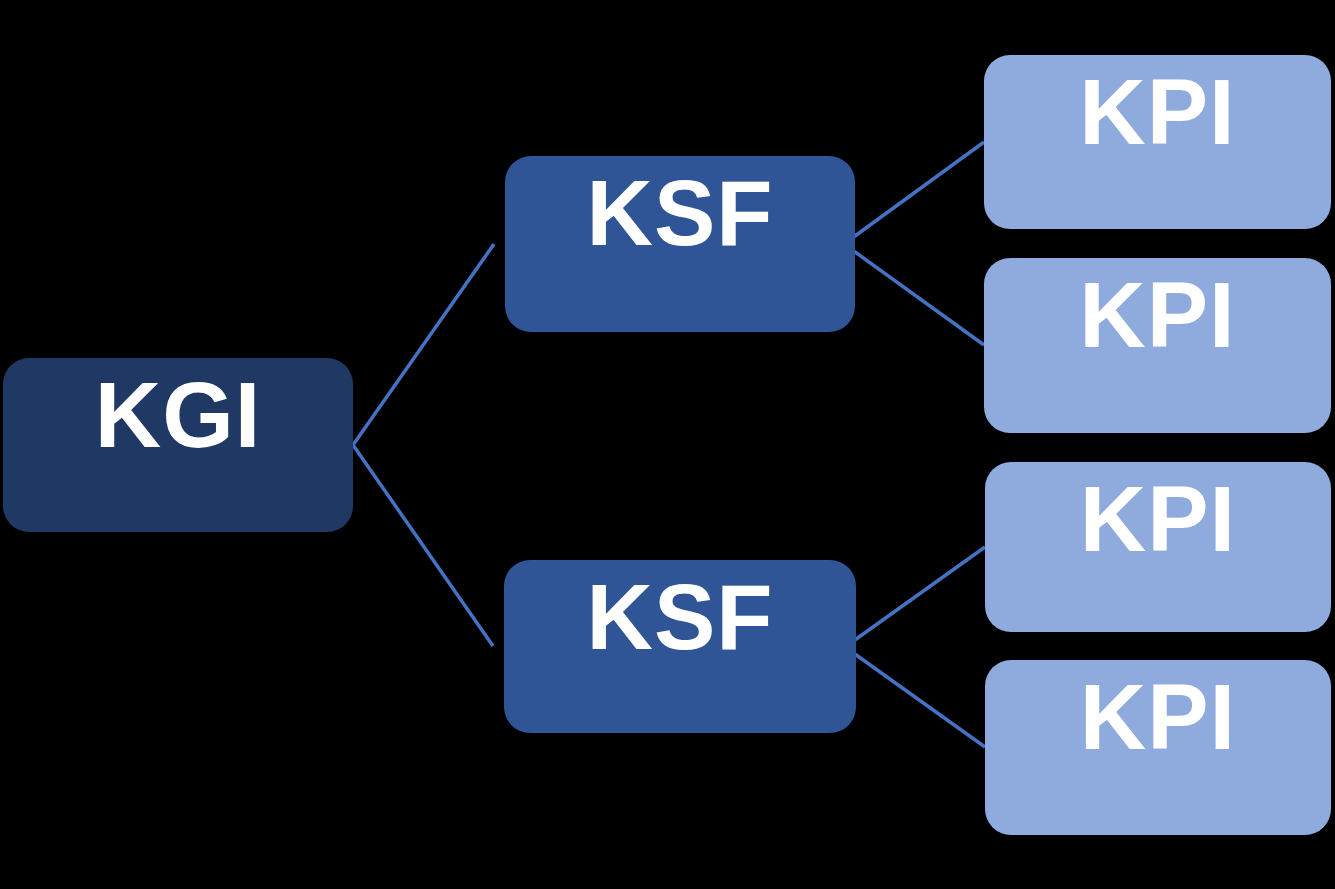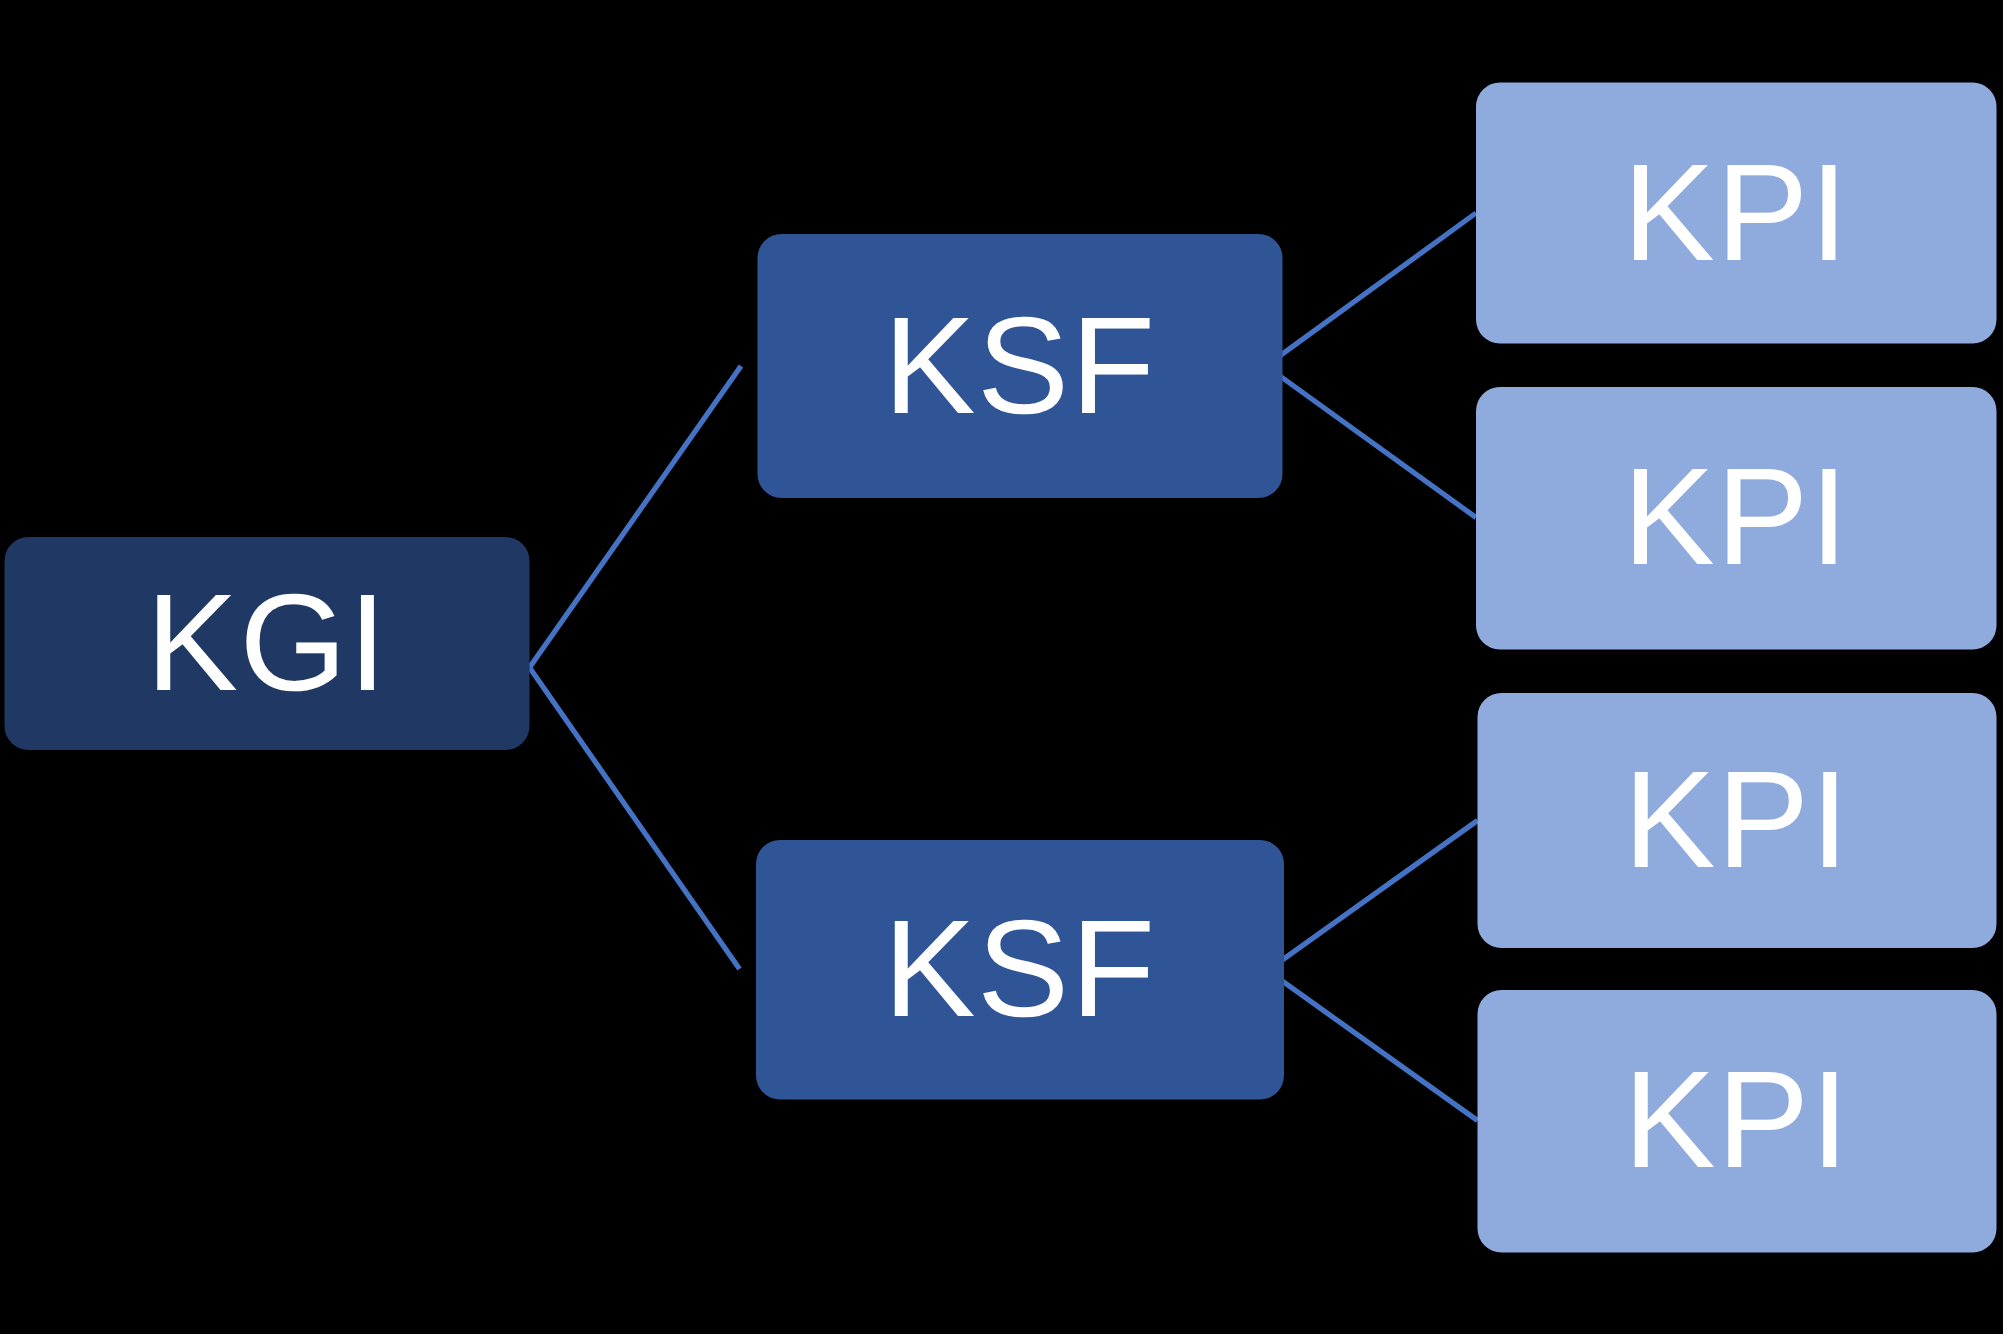--- a/index.html
+++ b/index.html
@@ -23,36 +23,35 @@
     height: 889px;
   }
   .edge {
     stroke: var(--connector, #4472C4);
     stroke-width: 3.5;
     fill: none;
   }
   .node {
     position: absolute;
     display: flex;
-    align-items: center;
     justify-content: center;
-    border-radius: 16px;
+    border-radius: 26px;
     color: var(--label-text, #FFFFFF);
     font-size: 92px;
-    font-weight: 400;
+    font-weight: 700;
     letter-spacing: 1px;
     line-height: 1.25;
     user-select: none;
   }
   .node-kgi  { background: var(--kgi-fill, #1F3864); }
   .node-ksf  { background: var(--ksf-fill, #2F5597); margin-left: 11px; }
   .node-kpi  { background: var(--kpi-fill, #8FAADC); }
 
   
-  #node-kgi   { left: 3px;   top: 358px; width: 350px; height: 142px; }
+  #node-kgi   { left: 3px;   top: 358px; width: 350px; height: 174px; }
   #node-ksf-1 { left: 494px; top: 156px; width: 350px; height: 176px; }
   #node-ksf-2 { left: 493px; top: 560px; width: 352px; height: 173px; }
   #node-kpi-1 { left: 984px; top: 55px;  width: 347px; height: 174px; }
   #node-kpi-2 { left: 984px; top: 258px; width: 347px; height: 175px; }
   #node-kpi-3 { left: 985px; top: 462px; width: 346px; height: 170px; }
   #node-kpi-4 { left: 985px; top: 660px; width: 346px; height: 175px; }
 </style>
 </head>
 <body>
 

